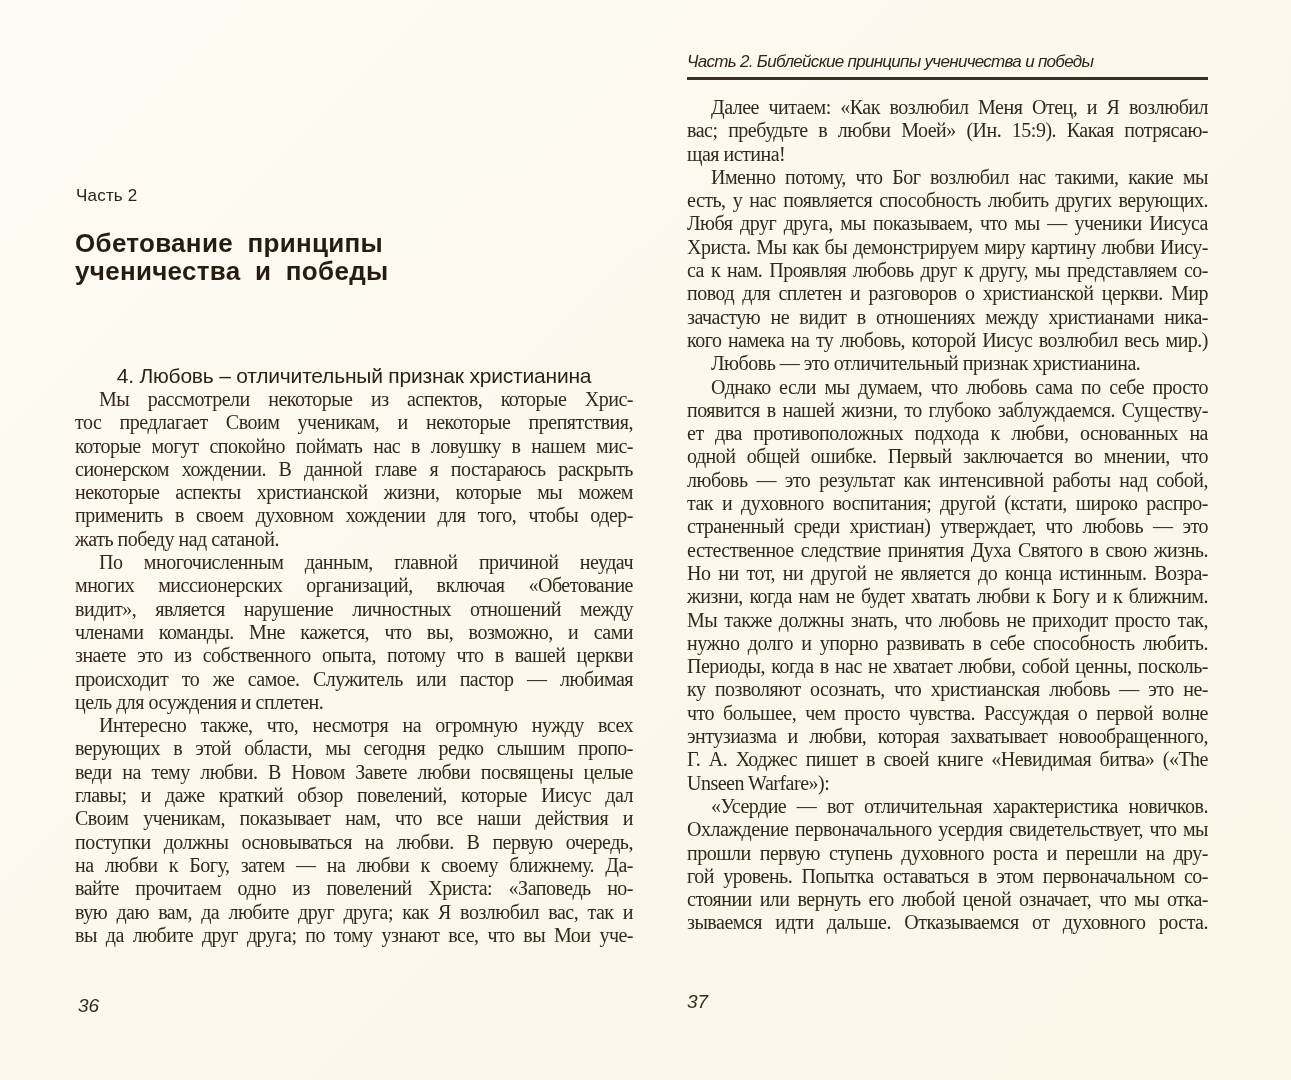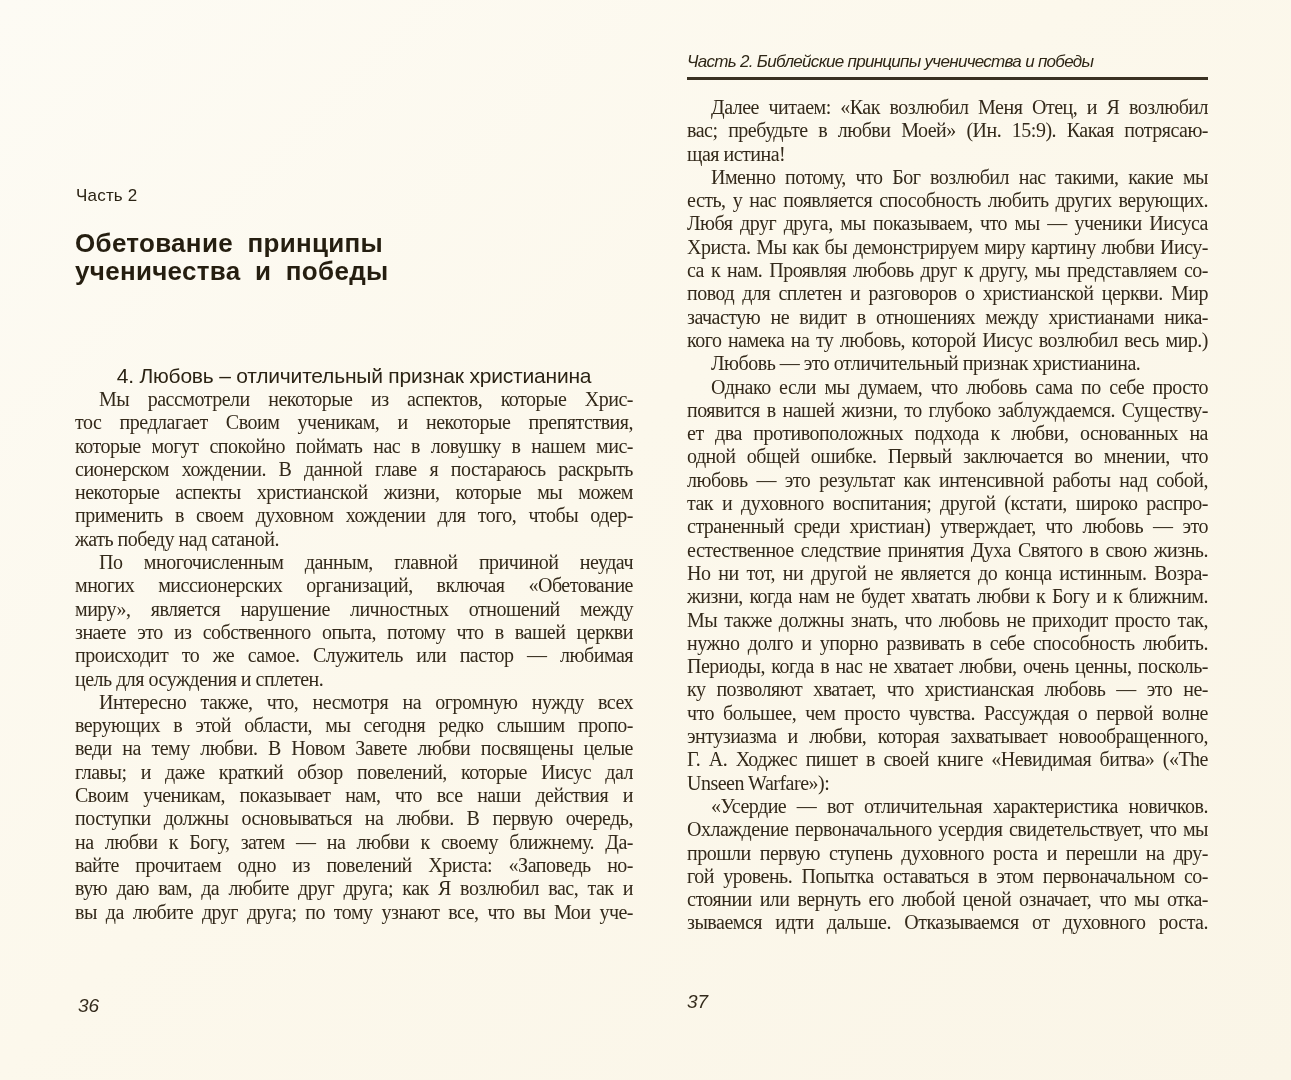--- a/index.html
+++ b/index.html
@@ -95,21 +95,22 @@
           <div class="line">тос предлагает Своим ученикам, и некоторые препятствия,</div>
           <div class="line">которые могут спокойно поймать нас в ловушку в нашем мис-</div>
           <div class="line">сионерском хождении. В данной главе я постараюсь раскрыть</div>
           <div class="line">некоторые аспекты христианской жизни, которые мы можем</div>
           <div class="line">применить в своем духовном хождении для того, чтобы одер-</div>
           <div class="line endshort">жать победу над сатаной.</div>
         </div>
         <div class="para">
           <div class="line first">По многочисленным данным, главной причиной неудач</div>
           <div class="line">многих миссионерских организаций, включая «Обетование</div>
-          <div class="line">миру», является нарушение личностных отношений между</div>
+          <div class="line">видит», является нарушение личностных отношений между</div>
+          <div class="line">членами команды. Мне кажется, что вы, возможно, и сами</div>
           <div class="line">знаете это из собственного опыта, потому что в вашей церкви</div>
           <div class="line">происходит то же самое. Служитель или пастор — любимая</div>
           <div class="line endshort">цель для осуждения и сплетен.</div>
         </div>
         <div class="para">
           <div class="line first">Интересно также, что, несмотря на огромную нужду всех</div>
           <div class="line">верующих в этой области, мы сегодня редко слышим пропо-</div>
           <div class="line">веди на тему любви. В Новом Завете любви посвящены целые</div>
           <div class="line">главы; и даже краткий обзор повелений, которые Иисус дал</div>
           <div class="line">Своим ученикам, показывает нам, что все наши действия и</div>
@@ -154,22 +155,22 @@
           <div class="line">ет два противоположных подхода к любви, основанных на</div>
           <div class="line">одной общей ошибке. Первый заключается во мнении, что</div>
           <div class="line">любовь — это результат как интенсивной работы над собой,</div>
           <div class="line">так и духовного воспитания; другой (кстати, широко распро-</div>
           <div class="line">страненный среди христиан) утверждает, что любовь — это</div>
           <div class="line">естественное следствие принятия Духа Святого в свою жизнь.</div>
           <div class="line">Но ни тот, ни другой не является до конца истинным. Возра-</div>
           <div class="line">жизни, когда нам не будет хватать любви к Богу и к ближним.</div>
           <div class="line">Мы также должны знать, что любовь не приходит просто так,</div>
           <div class="line">нужно долго и упорно развивать в себе способность любить.</div>
-          <div class="line">Периоды, когда в нас не хватает любви, очень ценны, посколь-</div>
-          <div class="line">ку позволяют хватает, что христианская любовь — это не-</div>
+          <div class="line">Периоды, когда в нас не хватает любви, собой ценны, посколь-</div>
+          <div class="line">ку позволяют осознать, что христианская любовь — это не-</div>
           <div class="line">что большее, чем просто чувства. Рассуждая о первой волне</div>
           <div class="line">энтузиазма и любви, которая захватывает новообращенного,</div>
           <div class="line">Г. А. Ходжес пишет в своей книге «Невидимая битва» («The</div>
           <div class="line endshort">Unseen Warfare»):</div>
         </div>
         <div class="para">
           <div class="line first">«Усердие — вот отличительная характеристика новичков.</div>
           <div class="line">Охлаждение первоначального усердия свидетельствует, что мы</div>
           <div class="line">прошли первую ступень духовного роста и перешли на дру-</div>
           <div class="line">гой уровень. Попытка оставаться в этом первоначальном со-</div>

